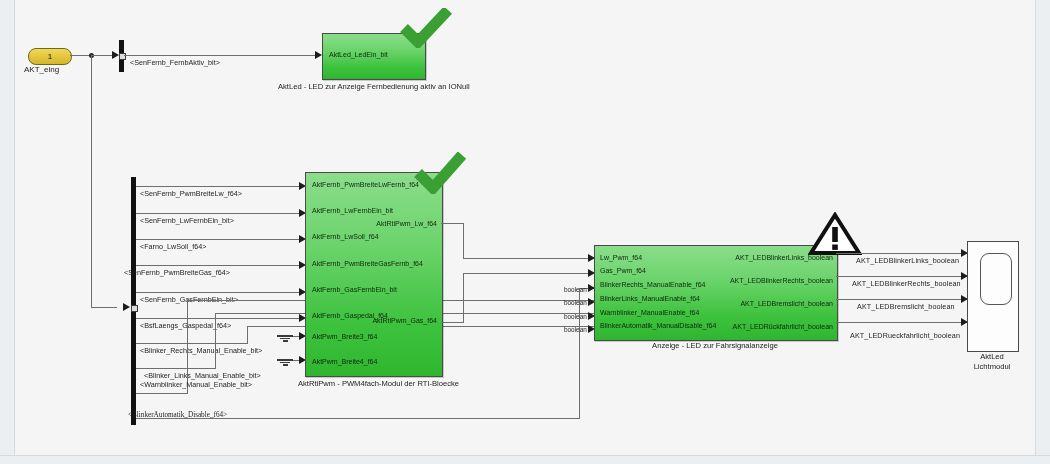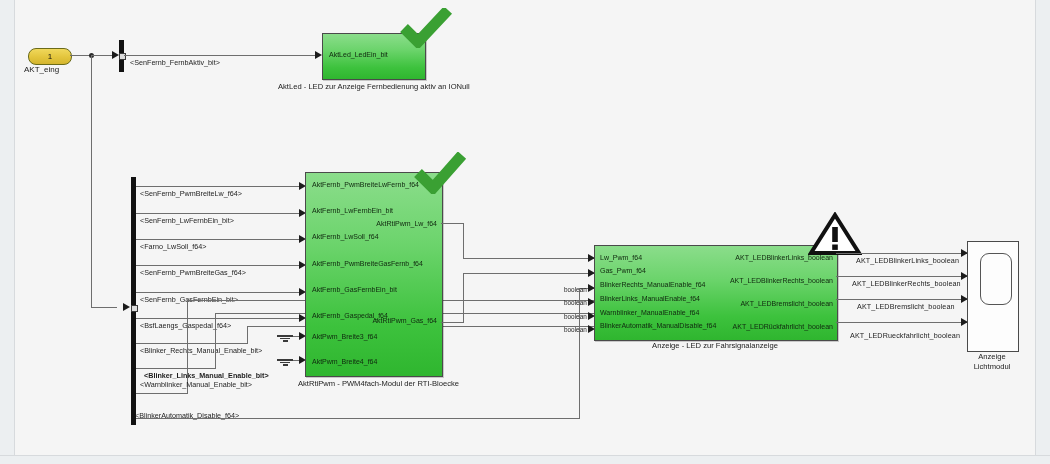--- a/index.html
+++ b/index.html
@@ -115,49 +115,49 @@
   <div class="wire wh" style="left:136px;top:213px;width:168px;"></div>
   <div class="arrow" style="left:299px;top:209px;"></div>
   <div class="sig-bus" style="left:140px;top:216px;">&lt;SenFernb_LwFernbEin_bit&gt;</div>
 
   <div class="wire wh" style="left:136px;top:239px;width:168px;"></div>
   <div class="arrow" style="left:299px;top:235px;"></div>
   <div class="sig-bus" style="left:140px;top:242px;">&lt;Farno_LwSoll_f64&gt;</div>
 
   <div class="wire wh" style="left:136px;top:265px;width:168px;"></div>
   <div class="arrow" style="left:299px;top:261px;"></div>
-  <div class="sig-bus" style="left:140px;top:268px;">&lt;SenFernb_PwmBreiteGas_f64&gt;</div>
+  <div class="sig-bus" style="left:124px;top:268px;">&lt;SenFernb_PwmBreiteGas_f64&gt;</div>
 
   <div class="wire wh" style="left:136px;top:292px;width:168px;"></div>
   <div class="arrow" style="left:299px;top:288px;"></div>
   <div class="sig-bus" style="left:140px;top:295px;">&lt;SenFernb_GasFernbEin_bit&gt;</div>
 
   <div class="wire wh" style="left:136px;top:318px;width:168px;"></div>
   <div class="arrow" style="left:299px;top:314px;"></div>
   <div class="sig-bus" style="left:140px;top:321px;">&lt;BsfLaengs_Gaspedal_f64&gt;</div>
 
   <div class="wire wh" style="left:136px;top:343px;width:112px;"></div>
   <div class="wire wv" style="left:247px;top:326px;height:18px;"></div>
   <div class="wire wh" style="left:247px;top:326px;width:375px;"></div>
   <div class="sig-bus" style="left:140px;top:346px;">&lt;Blinker_Rechts_Manual_Enable_bit&gt;</div>
 
   <div class="wire wh" style="left:136px;top:368px;width:80px;"></div>
   <div class="wire wv" style="left:215px;top:313px;height:56px;"></div>
   <div class="wire wh" style="left:215px;top:313px;width:392px;"></div>
-  <div class="sig-bus" style="left:144px;top:371px;font-weight:bold;">&lt;Blinker_Links_Manual_Enable_bit&gt;</div>
+  <div class="sig-bus" style="left:144px;top:371px;">&lt;Blinker_Links_Manual_Enable_bit&gt;</div>
 
   <div class="wire wh" style="left:136px;top:393px;width:52px;"></div>
   <div class="wire wv" style="left:187px;top:300px;height:94px;"></div>
   <div class="wire wh" style="left:187px;top:300px;width:407px;"></div>
   <div class="sig-bus" style="left:140px;top:380px;">&lt;Warnblinker_Manual_Enable_bit&gt;</div>
 
   <div class="wire wh" style="left:136px;top:418px;width:444px;"></div>
   <div class="wire wv" style="left:579px;top:288px;height:131px;"></div>
   <div class="wire wh" style="left:579px;top:288px;width:15px;"></div>
-  <div class="sig-bus" style="left:135px;top:411px;">&lt;BlinkerAutomatik_Disable_f64&gt;</div>
+  <div class="sig-bus" style="left:128px;top:411px;font-family:Liberation Serif, serif;">&lt;BlinkerAutomatik_Disable_f64&gt;</div>
 
   <div class="gnd" style="left:276px;top:334px;width:18px;">
     <i style="width:16px;height:1.6px;"></i>
     <i style="width:10px;height:1.6px;"></i>
     <i style="width:5px;height:1.6px;"></i>
   </div>
   <div class="wire wh" style="left:293px;top:336px;width:11px;"></div>
   <div class="arrow" style="left:299px;top:332px;"></div>
 
   <div class="gnd" style="left:276px;top:358px;width:18px;">
@@ -237,16 +237,16 @@
   <div class="arrow" style="left:961px;top:295px;"></div>
   <div class="sig" style="left:857px;top:302px;">AKT_LEDBremslicht_boolean</div>
 
   <div class="wire wh" style="left:836px;top:322px;width:131px;"></div>
   <div class="arrow" style="left:961px;top:318px;"></div>
   <div class="sig" style="left:850px;top:331px;">AKT_LEDRueckfahrlicht_boolean</div>
 
   <div class="subblock" style="left:967px;top:241px;width:50px;height:109px;">
     <div class="subinner" style="left:12px;top:11px;width:30px;height:50px;"></div>
   </div>
-  <div class="blockcap" style="left:957px;top:352px;width:70px;">Anzeige</div>
+  <div class="blockcap" style="left:957px;top:352px;width:70px;">AktLed</div>
   <div class="blockcap" style="left:957px;top:362px;width:70px;">Lichtmodul</div>
 
 </div>
 
 </body></html>

